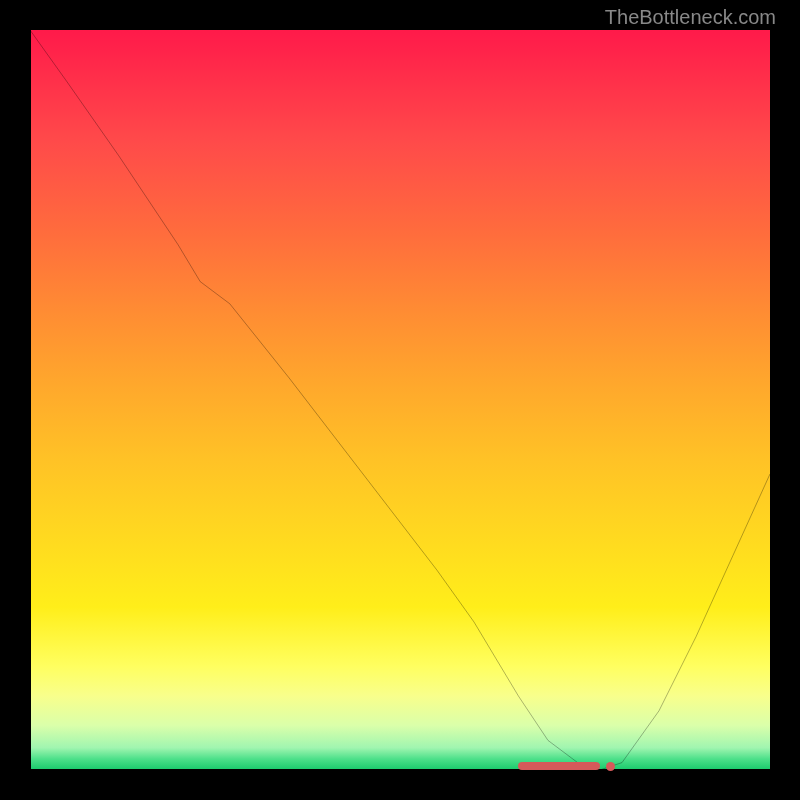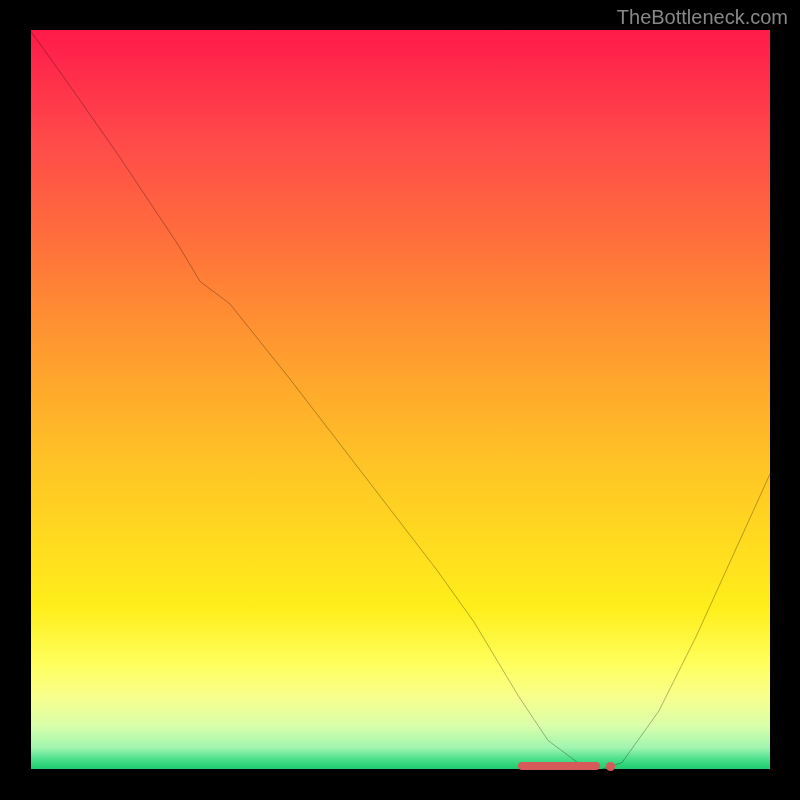--- a/index.html
+++ b/index.html
@@ -6,21 +6,21 @@
   body {
     width: 800px;
     height: 800px;
     background: #000;
     font-family: Arial, sans-serif;
     position: relative;
   }
   .watermark {
     position: absolute;
     top: 6px;
-    right: 12px;
+    right: 24px;
     color: #888;
     font-size: 20px;
     font-family: Arial, sans-serif;
     z-index: 10;
   }
   .plot-area {
     position: absolute;
     left: 30px;
     top: 30px;
     width: 740px;

